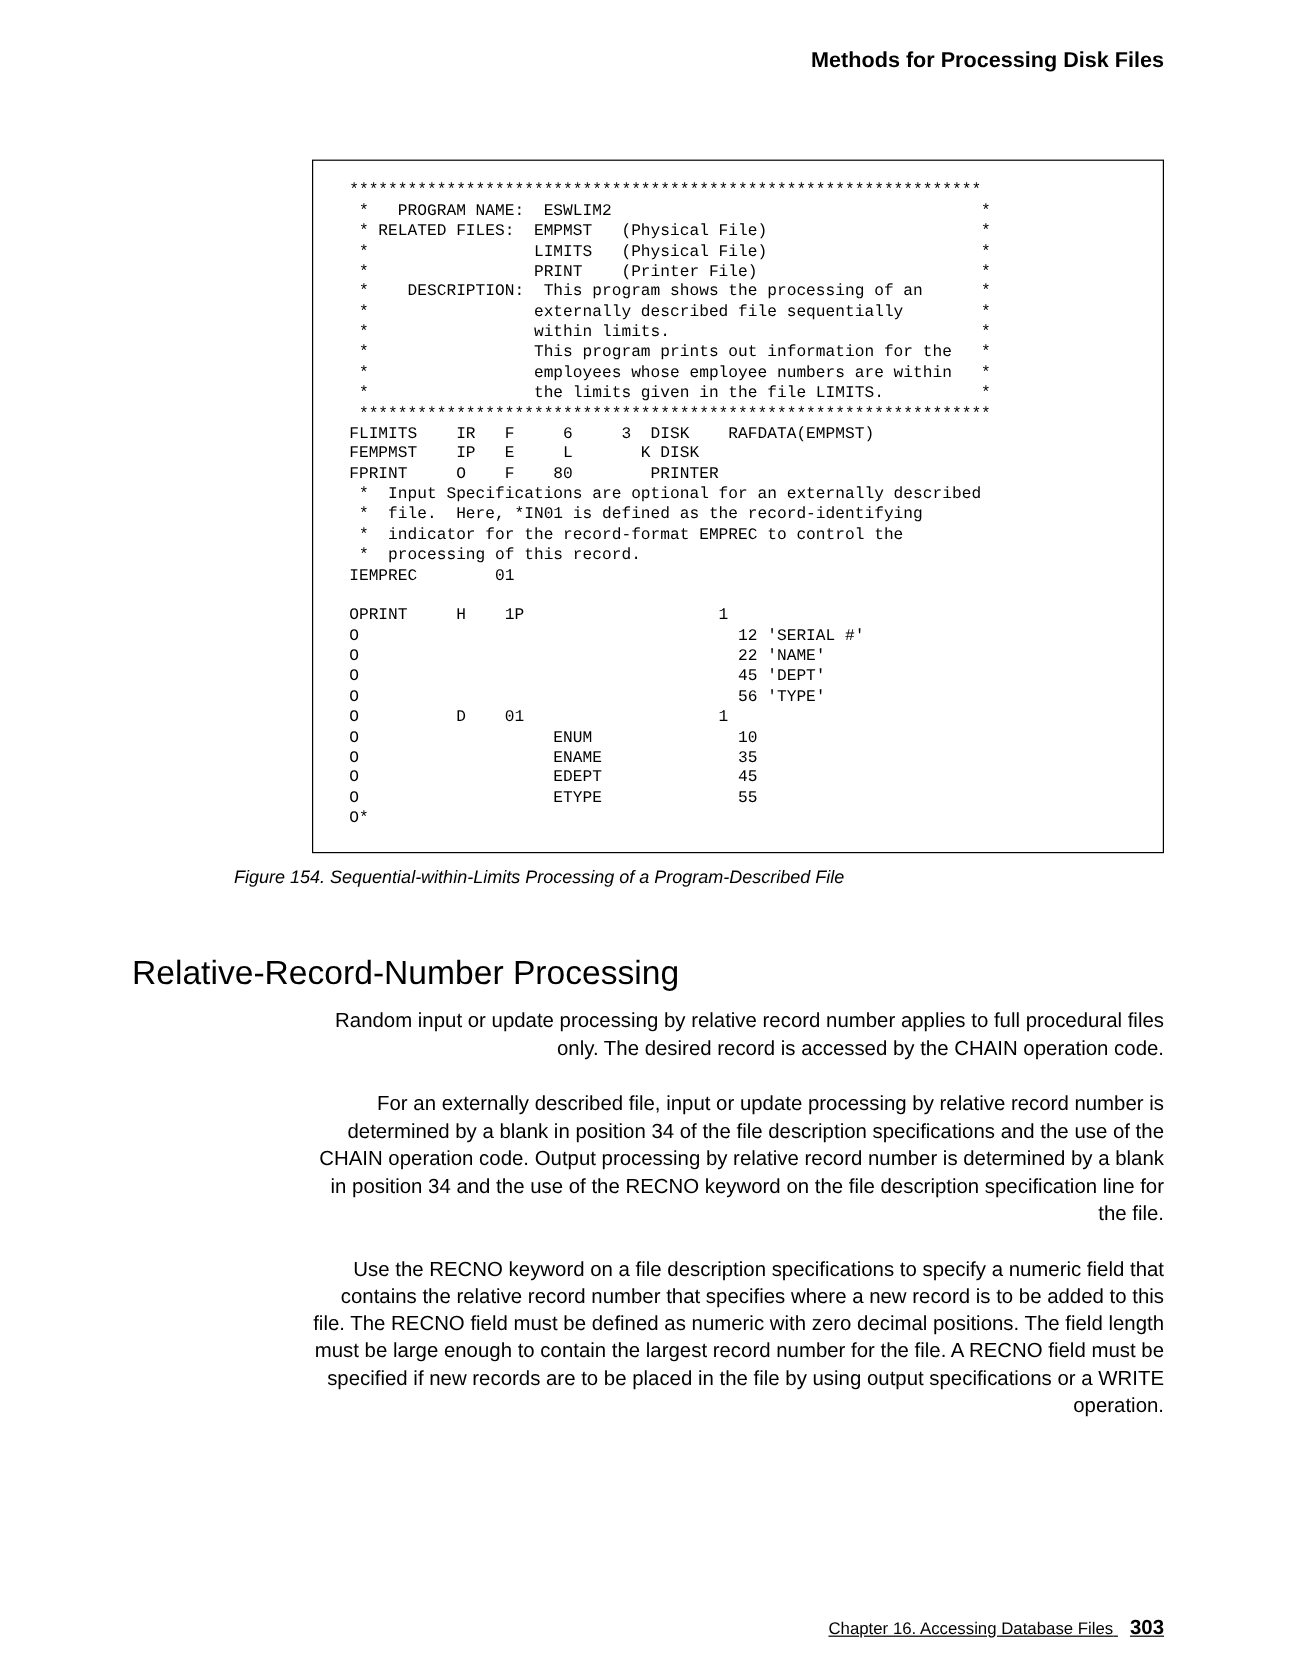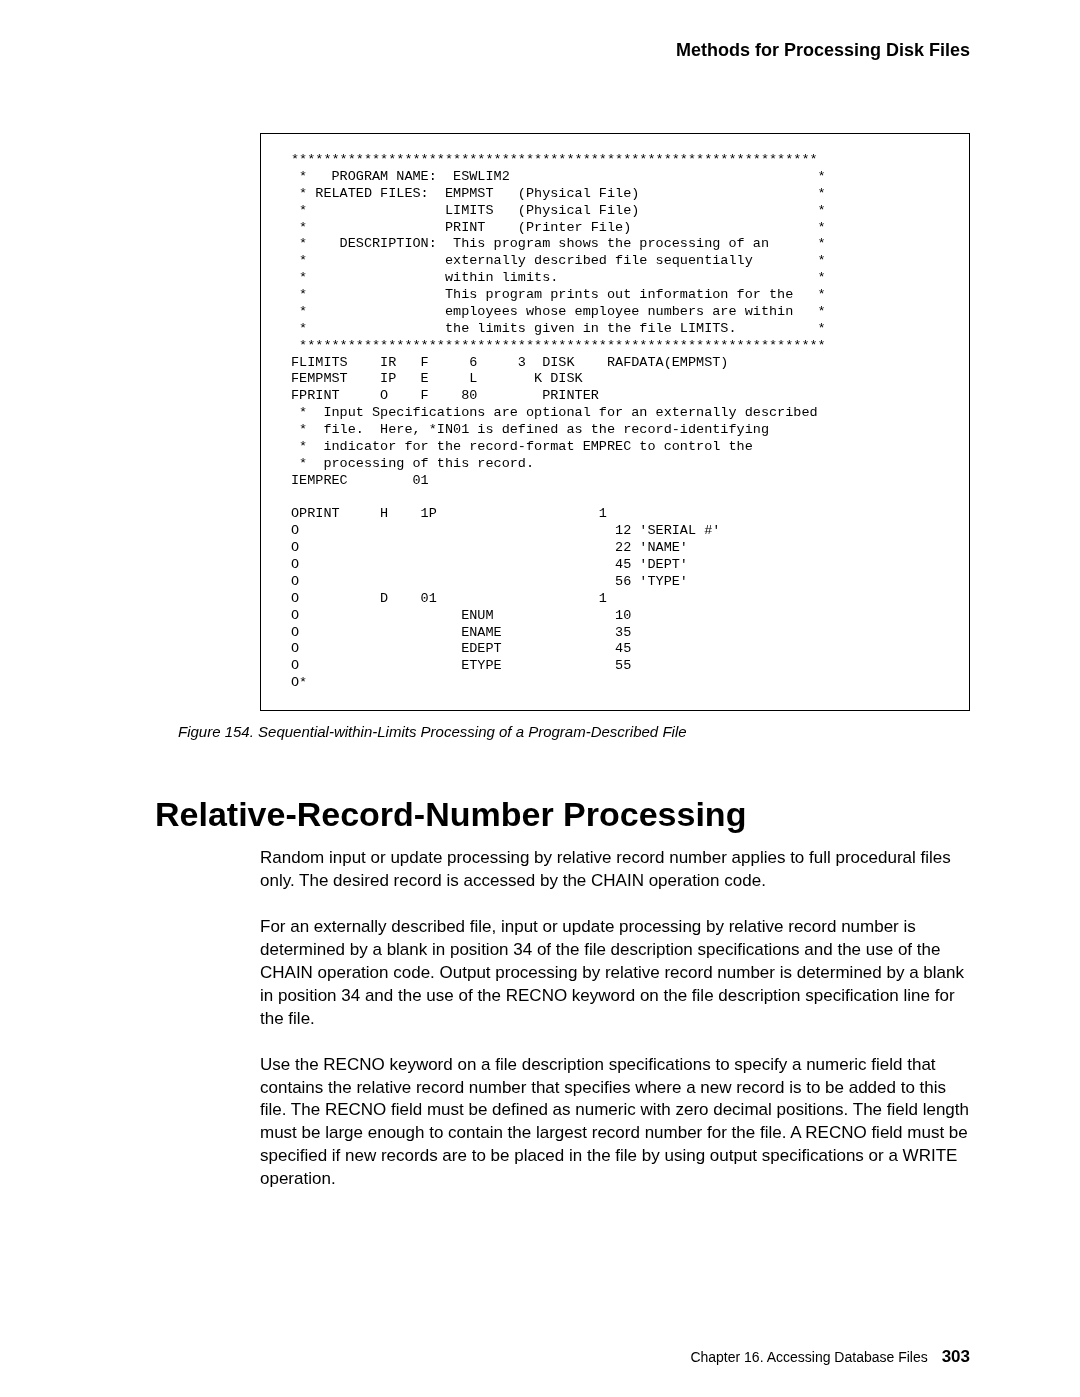--- a/index.html
+++ b/index.html
@@ -25,44 +25,45 @@
       border: 1px solid #000;
       padding: 18px 30px;
       margin-left: 150px;
       margin-bottom: 12px;
       font-family: 'Courier New', Courier, monospace;
       font-size: 13.5px;
       line-height: 1.25;
       white-space: pre;
     }
     .figure-caption {
-      margin-left: 68px;
+      margin-left: 85px;
       font-style: italic;
       font-size: 15px;
       margin-bottom: 55px;
     }
     .section-heading {
-      font-size: 34px;
-      font-weight: bold;
+      font-size: 28px;
+      font-weight: normal;
       margin-bottom: 13px;
-      margin-left: 45px;
     }
     .body-text {
       margin-left: 150px;
       font-size: 17px;
       line-height: 1.35;
+      text-align: right;
     }
     .body-text p {
       margin-bottom: 23px;
     }
     .footer {
       position: absolute;
       bottom: 30px;
       right: 110px;
       font-size: 14px;
+      text-decoration: underline;
     }
     .footer .page-num {
       font-weight: bold;
       font-size: 17px;
       margin-left: 10px;
     }
   </style>
 </head>
 <body>
 

